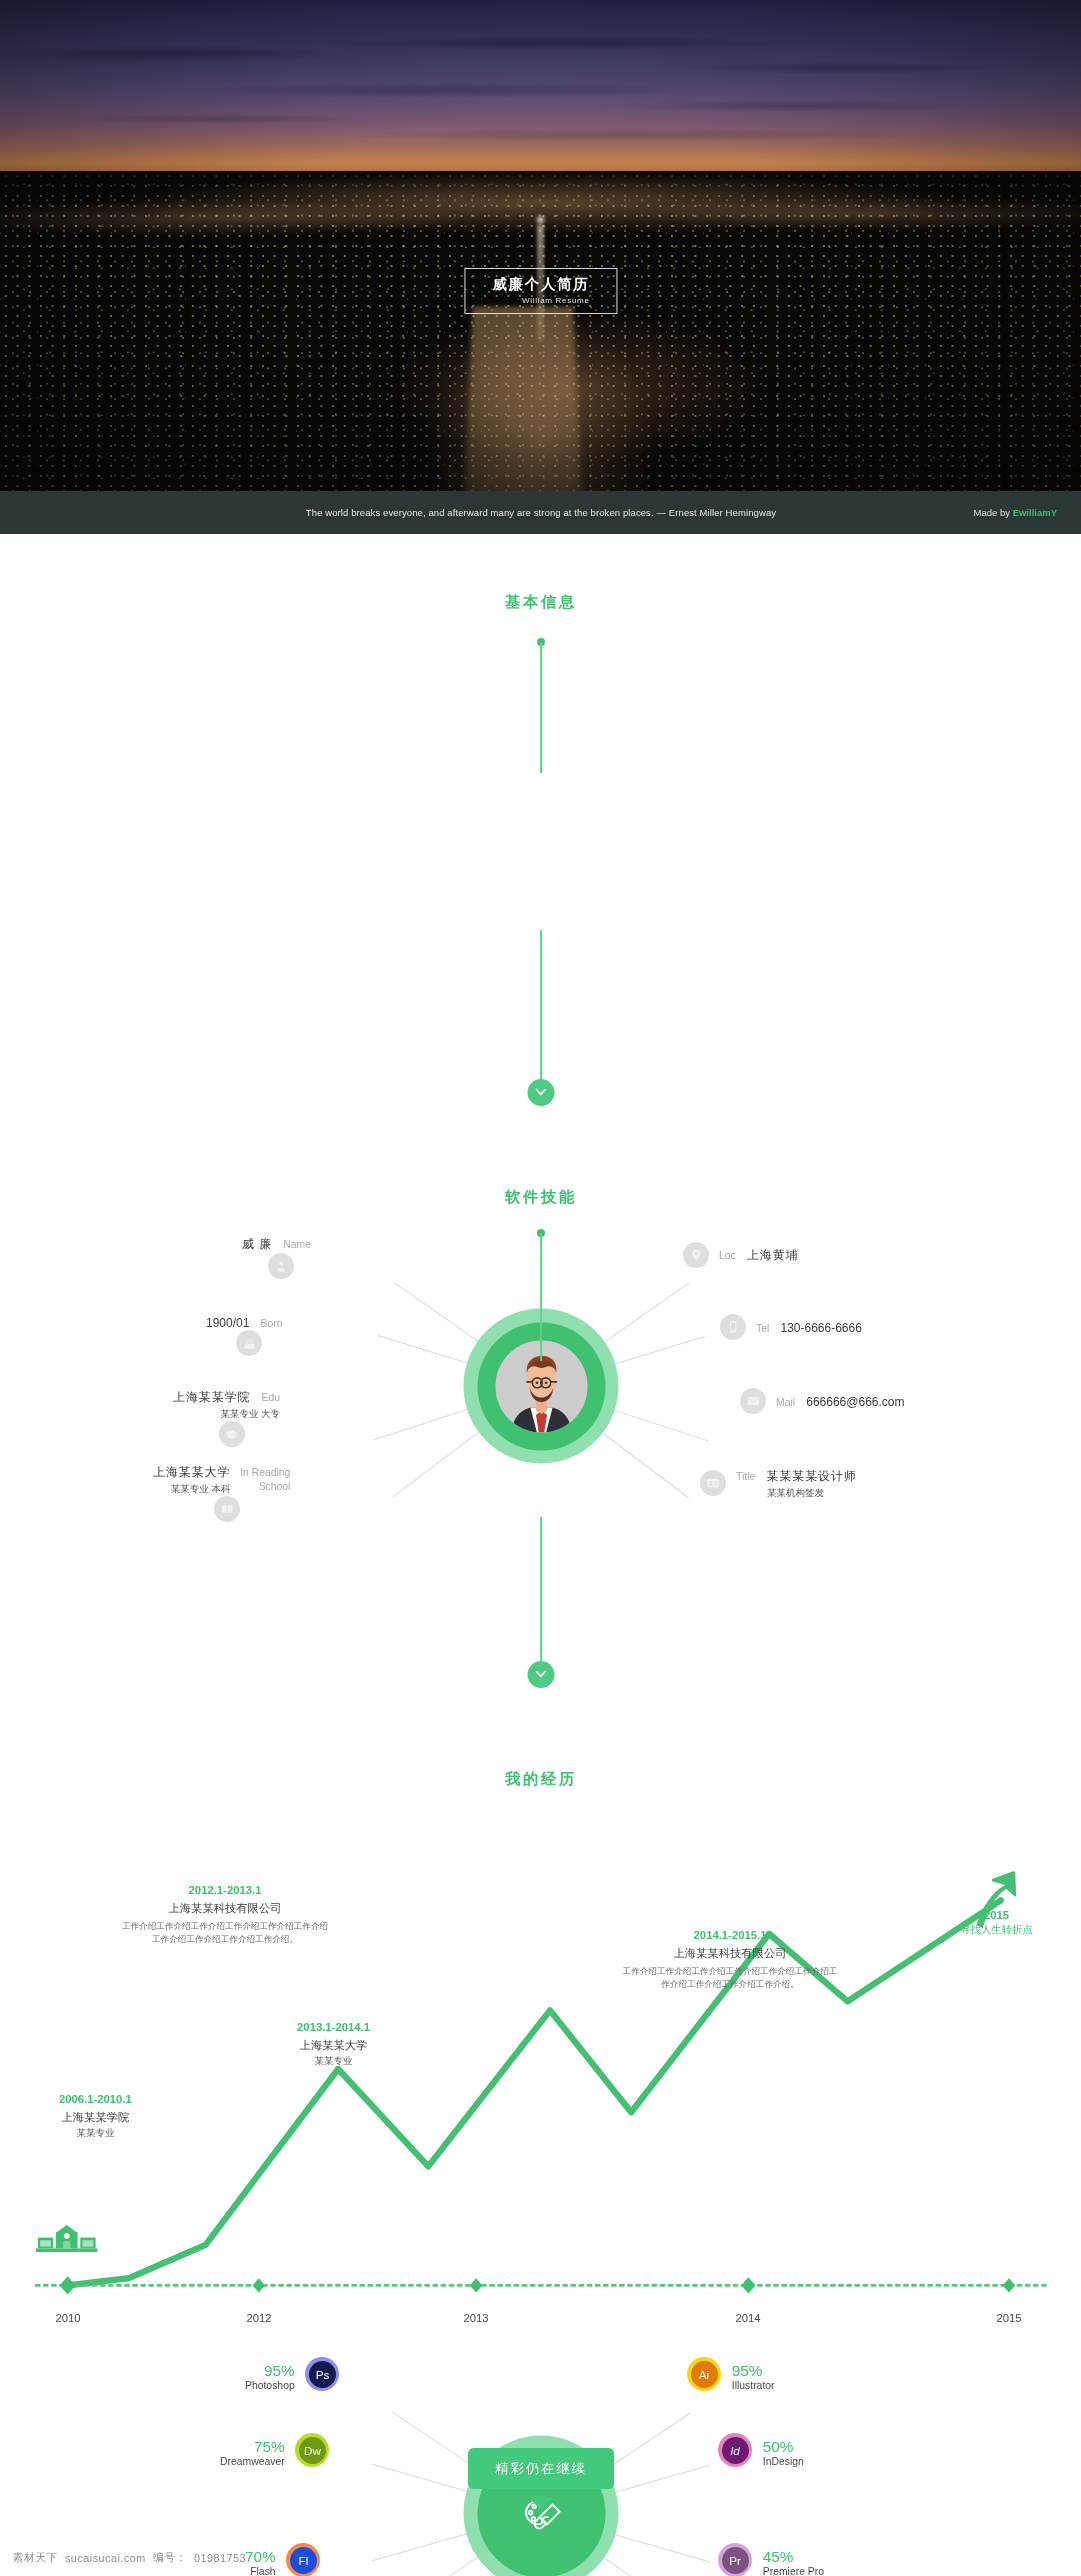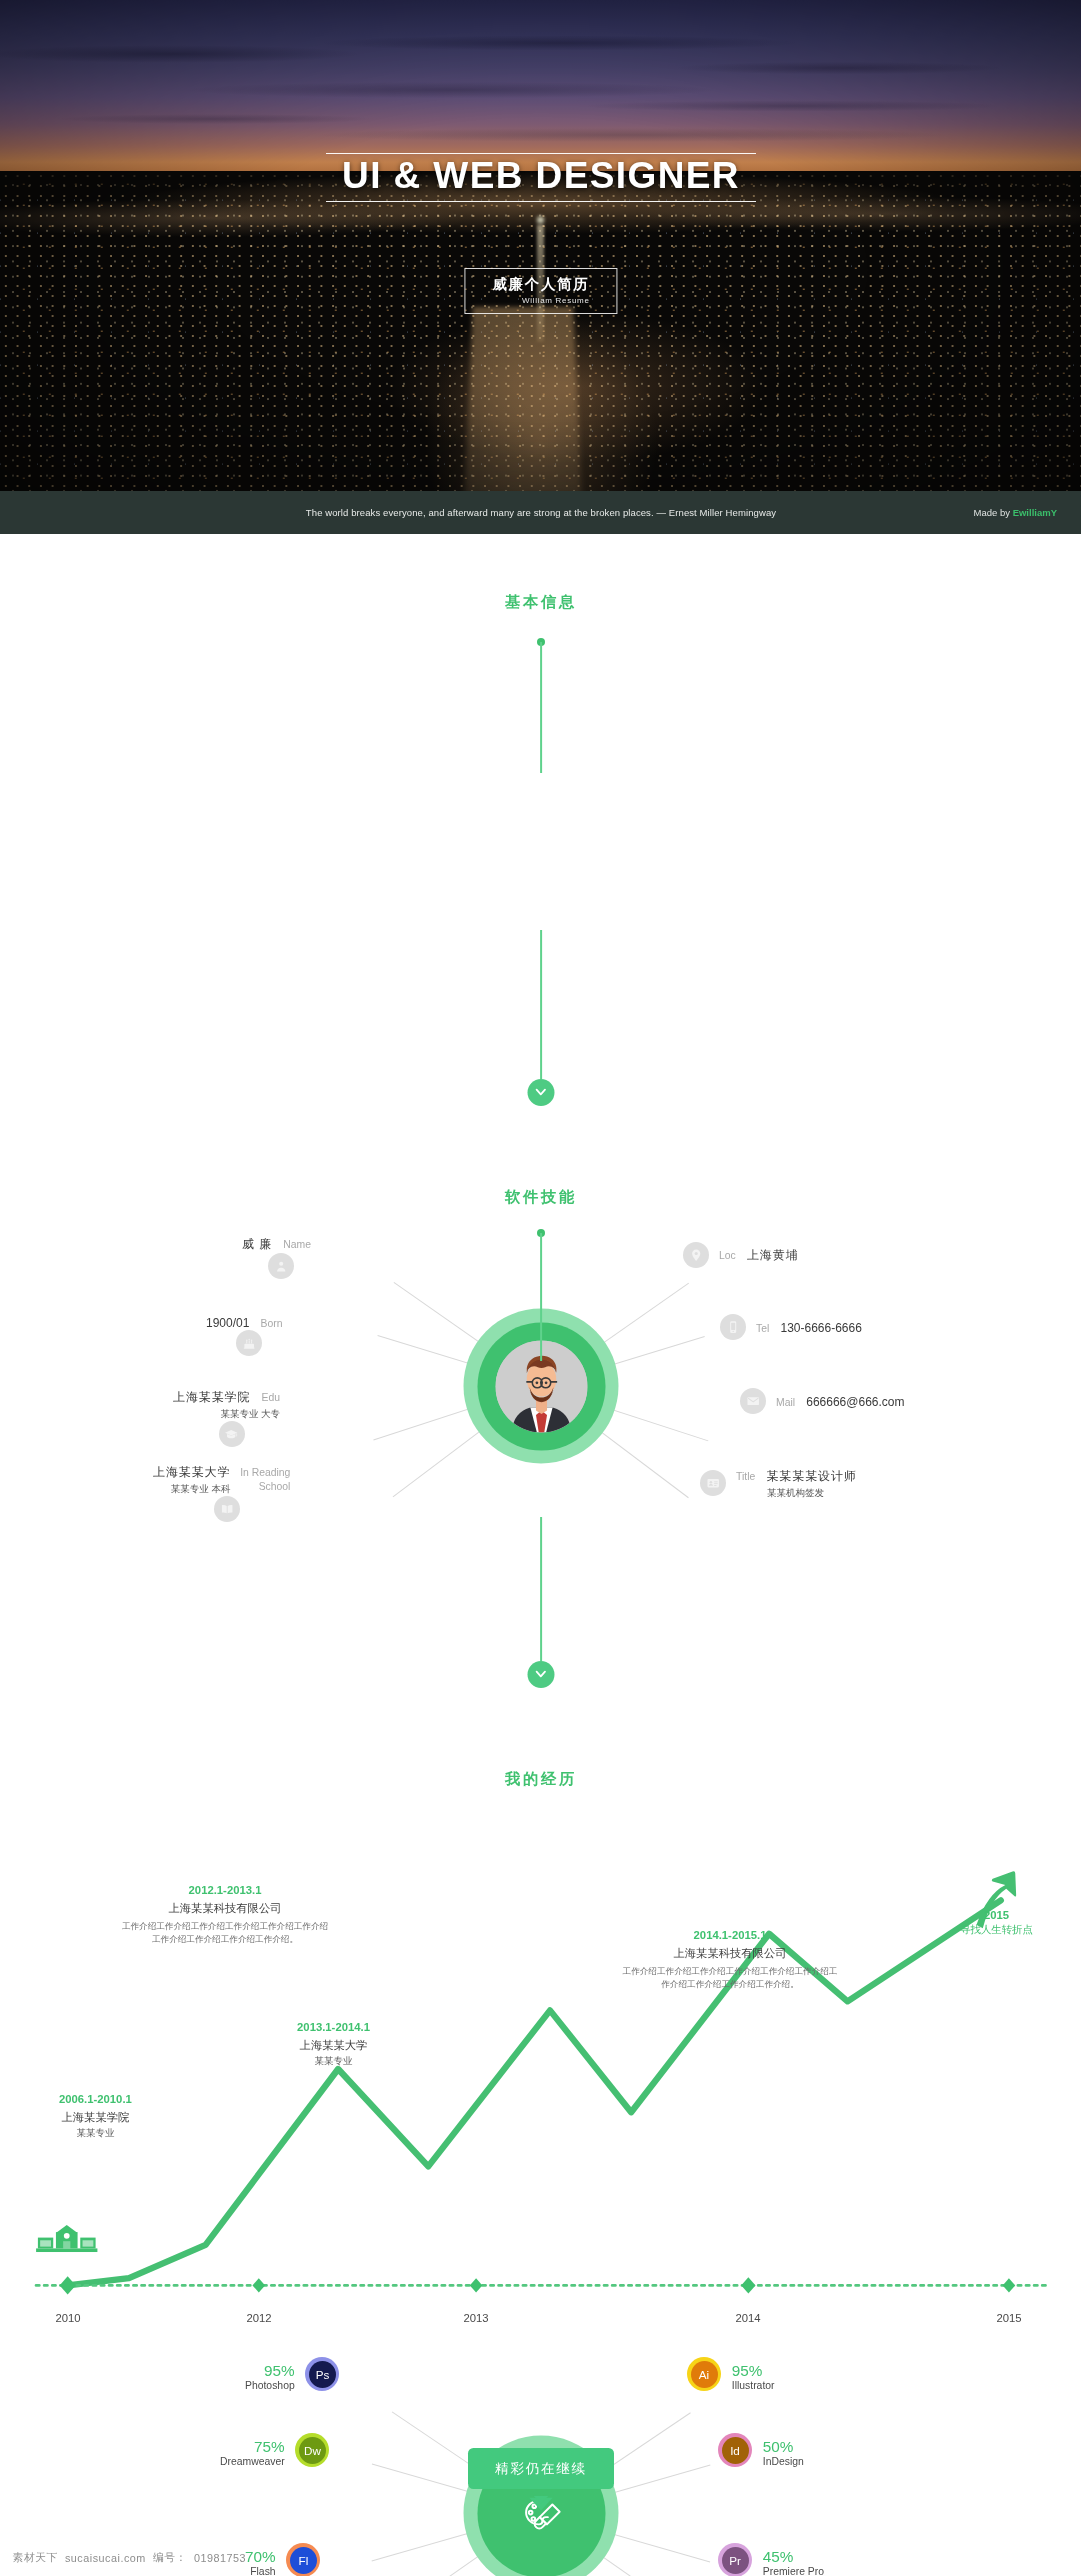--- a/index.html
+++ b/index.html
@@ -253,23 +253,20 @@
       <div class="sky-clouds"></div>
       <div class="city"></div>
       <div class="city-glow"></div>
       <div class="city-lights"></div>
       <div class="city-street"></div>
       <div class="tower"></div>
       <div class="tower-top"></div>
       <div class="hero-vignette"></div>
     </div>
 
-    <div class="hero-title-wrap">
-      <div class="hero-title">UI &amp; WEB DESIGNER</div>
-    </div>
 
     <div class="hero-badge">
       <div class="cn">威廉个人简历</div>
       <div class="en">William Resume</div>
     </div>
   </div>
 
   <div class="quotebar">
     <div class="quote-text">The world breaks everyone, and afterward many are strong at the broken places. — Ernest Miller Hemingway</div>
     <div class="made-by">
@@ -515,21 +512,21 @@
         <div class="inner" style="background: rgb(224, 123, 10);">Ai</div>
       </div>
       <div class="txt-left" style="margin-left:10.8px;">
         <div class="sk-pct">95%</div>
         <div class="sk-name">Illustrator</div>
       </div>
     </div>
 
     <div class="skill-item" style="left:718px;top:1358px;">
       <div class="skbadge" style="background: rgb(227, 134, 187);">
-        <div class="inner" style="background: #a16207;">Id</div>
+        <div class="inner" style="background: #701a75; font-style: italic;">Id</div>
       </div>
       <div class="txt-left" style="margin-left:10.8px;">
         <div class="sk-pct">50%</div>
         <div class="sk-name">InDesign</div>
       </div>
     </div>
 
     <div class="skill-item" style="left:718px;top:1468px;">
       <div class="skbadge" style="background: rgb(215, 163, 221);">
         <div class="inner" style="background: rgb(124, 82, 128);">Pr</div>

